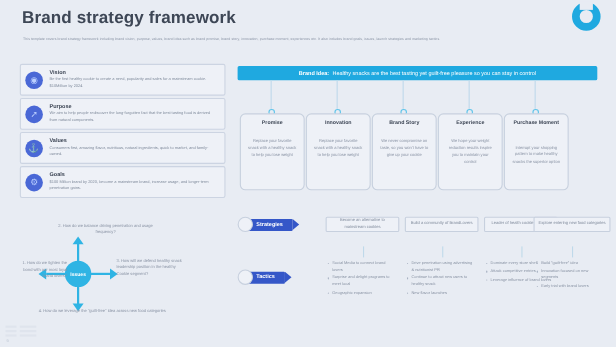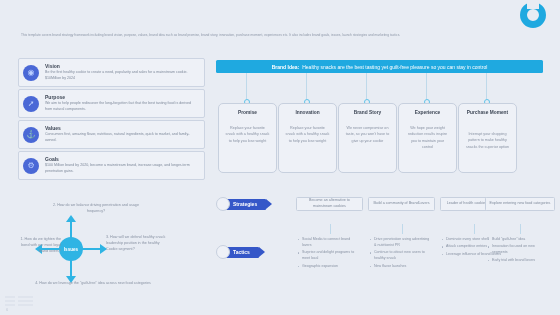--- a/index.html
+++ b/index.html
@@ -123,20 +123,21 @@
   
   .fnum{position:absolute;left:6px;bottom:3px;font-size:4px;color:#c3cbd8;}
   .fbar{position:absolute;left:5px;bottom:8px;width:28px;height:11px;opacity:.35;}
   .fbar i{position:absolute;display:block;background:#cfd7e3;height:2.2px;}
 </style>
 </head>
 <body>
 
 <div class="slide">
 
+  <div class="title">Brand strategy framework</div>
   <div class="subtitle">This template covers brand strategy framework including brand vision, purpose, values, brand idea such as brand promise, brand story, innovation, purchase moment, experiences etc. It also includes brand goals, issues, launch strategies and marketing tactics.</div>
   <div class="logo"></div>
   <div class="logo-notch"></div>
 
   <div class="lcard" style="top:58px">
     <div class="ico">◉</div>
     <div class="lc-title">Vision</div>
     <div class="lc-body">Be the first healthy cookie to create a need, popularity and sales for a mainstream cookie. $10Million by 2024</div>
   </div>
   <div class="lcard" style="top:89px">

